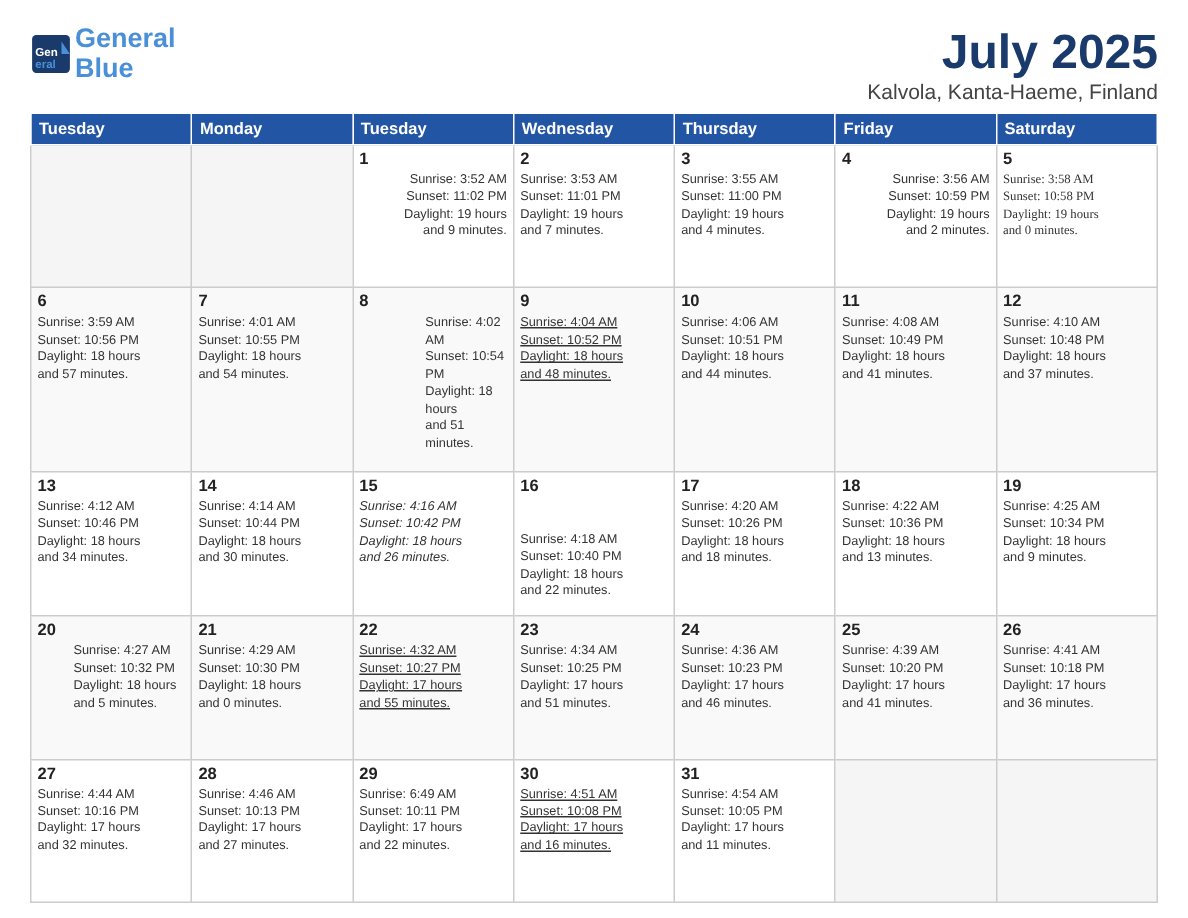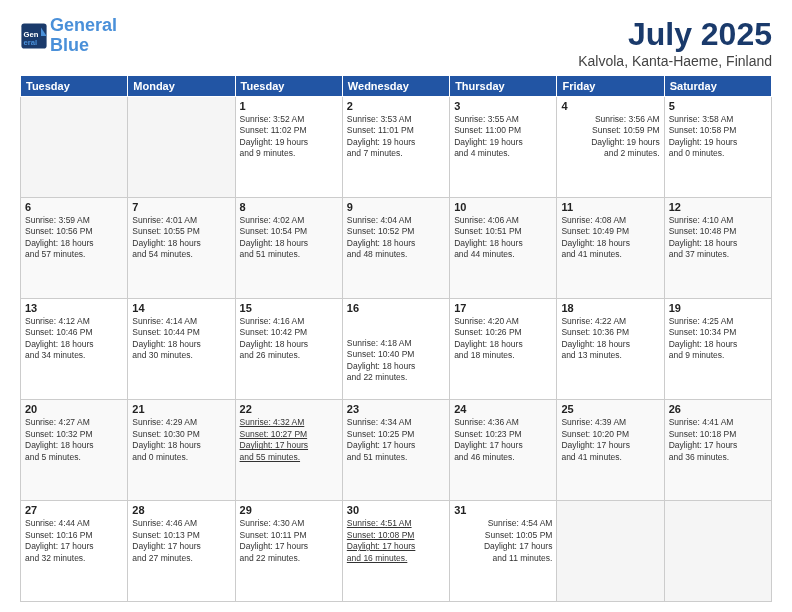--- a/index.html
+++ b/index.html
@@ -131,21 +131,21 @@
           <th>Friday</th>
           <th>Saturday</th>
         </tr>
     </thead>
     <tbody id="calendar-body">
     <tr>
           <td class="empty"></td>
           <td class="empty"></td>
           <td>
             <div class="day-num">1</div>
-            <div class="day-info" style="white-space: pre-line;">Sunrise: 3:52 AM
+            <div class="day-info" style="white-space: pre-line; text-align: right;">Sunrise: 3:52 AM
 Sunset: 11:02 PM
 Daylight: 19 hours
 and 9 minutes.</div>
           </td>
           <td>
             <div class="day-num">2</div>
             <div class="day-info" style="white-space: pre-line;">Sunrise: 3:53 AM
 Sunset: 11:01 PM
 Daylight: 19 hours
 and 7 minutes.</div>
@@ -159,21 +159,21 @@
           </td>
           <td>
             <div class="day-num">4</div>
             <div class="day-info" style="white-space: pre-line; text-align: right;">Sunrise: 3:56 AM
 Sunset: 10:59 PM
 Daylight: 19 hours
 and 2 minutes.</div>
           </td>
           <td>
             <div class="day-num">5</div>
-            <div class="day-info" style="white-space: pre-line;">Sunrise: 3:58 AM
+            <div class="day-info" style="white-space: pre-line; font-family: Liberation Serif, serif;">Sunrise: 3:58 AM
 Sunset: 10:58 PM
 Daylight: 19 hours
 and 0 minutes.</div>
           </td>
         </tr>
         <tr>
           <td>
             <div class="day-num">6</div>
             <div class="day-info" style="white-space: pre-line;">Sunrise: 3:59 AM
 Sunset: 10:56 PM
@@ -182,28 +182,28 @@
           </td>
           <td>
             <div class="day-num">7</div>
             <div class="day-info" style="white-space: pre-line;">Sunrise: 4:01 AM
 Sunset: 10:55 PM
 Daylight: 18 hours
 and 54 minutes.</div>
           </td>
           <td>
             <div class="day-num">8</div>
-            <div class="day-info" style="white-space: pre-line;">Sunrise: 4:02 AM
+            <div class="day-info" style="white-space: pre-line; margin-left: 44px;">Sunrise: 4:02 AM
 Sunset: 10:54 PM
 Daylight: 18 hours
 and 51 minutes.</div>
           </td>
           <td>
             <div class="day-num">9</div>
-            <div class="day-info" style="white-space: pre-line;">Sunrise: 4:04 AM
+            <div class="day-info" style="white-space: pre-line; text-decoration: underline;">Sunrise: 4:04 AM
 Sunset: 10:52 PM
 Daylight: 18 hours
 and 48 minutes.</div>
           </td>
           <td>
             <div class="day-num">10</div>
             <div class="day-info" style="white-space: pre-line;">Sunrise: 4:06 AM
 Sunset: 10:51 PM
 Daylight: 18 hours
 and 44 minutes.</div>
@@ -233,21 +233,21 @@
           </td>
           <td>
             <div class="day-num">14</div>
             <div class="day-info" style="white-space: pre-line;">Sunrise: 4:14 AM
 Sunset: 10:44 PM
 Daylight: 18 hours
 and 30 minutes.</div>
           </td>
           <td>
             <div class="day-num">15</div>
-            <div class="day-info" style="white-space: pre-line;">Sunrise: 4:16 AM
+            <div class="day-info" style="white-space: pre-line; font-style: italic;">Sunrise: 4:16 AM
 Sunset: 10:42 PM
 Daylight: 18 hours
 and 26 minutes.</div>
           </td>
           <td>
             <div class="day-num">16</div>
             <div class="day-info" style="white-space: pre-line; margin-top: 24px;">Sunrise: 4:18 AM
 Sunset: 10:40 PM
 Daylight: 18 hours
 and 22 minutes.</div>
@@ -270,21 +270,21 @@
             <div class="day-num">19</div>
             <div class="day-info" style="white-space: pre-line;">Sunrise: 4:25 AM
 Sunset: 10:34 PM
 Daylight: 18 hours
 and 9 minutes.</div>
           </td>
         </tr>
         <tr>
           <td>
             <div class="day-num">20</div>
-            <div class="day-info" style="white-space: pre-line;">Sunrise: 4:27 AM
+            <div class="day-info" style="white-space: pre-line; margin-left: 24px;">Sunrise: 4:27 AM
 Sunset: 10:32 PM
 Daylight: 18 hours
 and 5 minutes.</div>
           </td>
           <td>
             <div class="day-num">21</div>
             <div class="day-info" style="white-space: pre-line;">Sunrise: 4:29 AM
 Sunset: 10:30 PM
 Daylight: 18 hours
 and 0 minutes.</div>
@@ -335,35 +335,35 @@
           </td>
           <td>
             <div class="day-num">28</div>
             <div class="day-info" style="white-space: pre-line;">Sunrise: 4:46 AM
 Sunset: 10:13 PM
 Daylight: 17 hours
 and 27 minutes.</div>
           </td>
           <td>
             <div class="day-num">29</div>
-            <div class="day-info" style="white-space: pre-line;">Sunrise: 4:30 AM
+            <div class="day-info" style="white-space: pre-line;">Sunrise: 6:49 AM
 Sunset: 10:11 PM
 Daylight: 17 hours
 and 22 minutes.</div>
           </td>
           <td>
             <div class="day-num">30</div>
             <div class="day-info" style="white-space: pre-line; text-decoration: underline;">Sunrise: 4:51 AM
 Sunset: 10:08 PM
 Daylight: 17 hours
 and 16 minutes.</div>
           </td>
           <td>
             <div class="day-num">31</div>
-            <div class="day-info" style="white-space: pre-line; text-align: right;">Sunrise: 4:54 AM
+            <div class="day-info" style="white-space: pre-line;">Sunrise: 4:54 AM
 Sunset: 10:05 PM
 Daylight: 17 hours
 and 11 minutes.</div>
           </td>
           <td class="empty"></td>
           <td class="empty"></td>
         </tr>
       </tbody>
   </table>
 </div>

